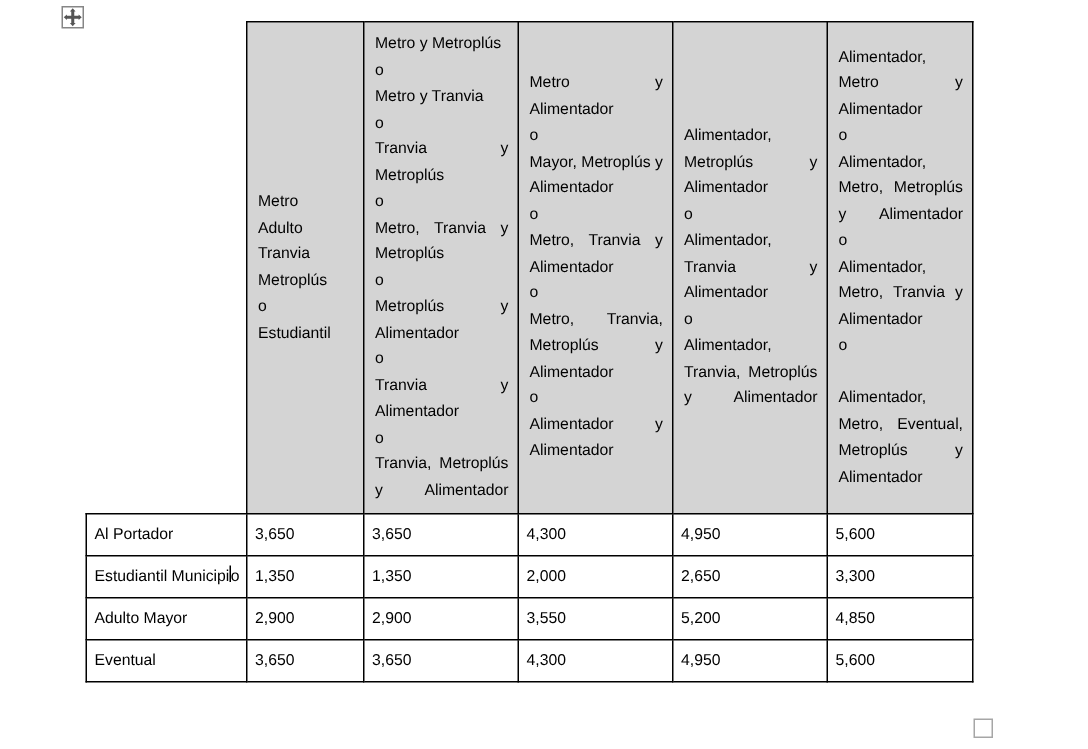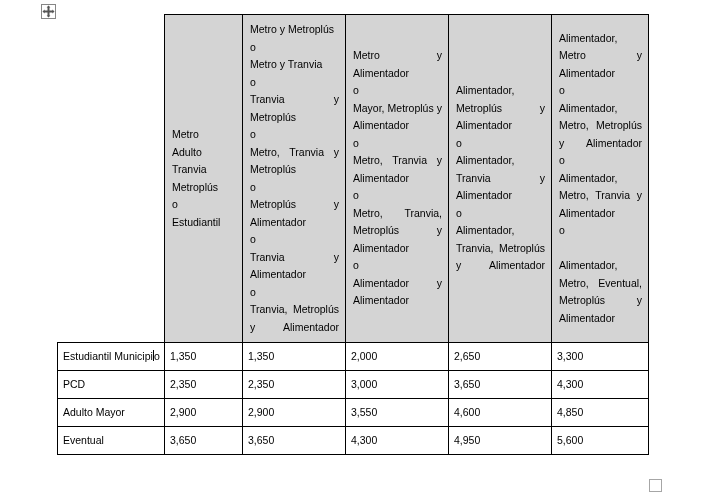--- a/index.html
+++ b/index.html
@@ -203,42 +203,42 @@
               <span class="hdr-line just">Alimentador, Metro, Metroplús y Alimentador</span>
               <span class="hdr-line">o</span>
               <span class="hdr-line just">Alimentador, Metro, Tranvia y Alimentador</span>
               <span class="hdr-line">o</span>
               <span class="hdr-line">&nbsp;</span>
               <span class="hdr-line just">Alimentador, Metro, Eventual, Metroplús y Alimentador</span>
             </div>
         </td>
       </tr>
 
+    <tr class="data-row">
+          <td class="label-cell"><span>Al Portador</span></td>
+          <td>3,650</td>
+          <td>3,650</td>
+          <td>4,300</td>
+          <td>4,950</td>
+          <td>5,600</td>
+        </tr>
         <tr class="data-row">
           <td class="label-cell"><span>Estudiantil Municipi</span><span class="caret"></span><span>o</span></td>
           <td>1,350</td>
           <td>1,350</td>
           <td>2,000</td>
           <td>2,650</td>
           <td>3,300</td>
         </tr>
         <tr class="data-row">
-          <td class="label-cell"><span>PCD</span></td>
-          <td>2,350</td>
-          <td>2,350</td>
-          <td>3,000</td>
-          <td>3,650</td>
-          <td>4,300</td>
-        </tr>
-        <tr class="data-row">
           <td class="label-cell"><span>Adulto Mayor</span></td>
           <td>2,900</td>
           <td>2,900</td>
           <td>3,550</td>
-          <td>4,600</td>
+          <td>5,200</td>
           <td>4,850</td>
         </tr>
         <tr class="data-row">
           <td class="label-cell"><span>Eventual</span></td>
           <td>3,650</td>
           <td>3,650</td>
           <td>4,300</td>
           <td>4,950</td>
           <td>5,600</td>
         </tr>

